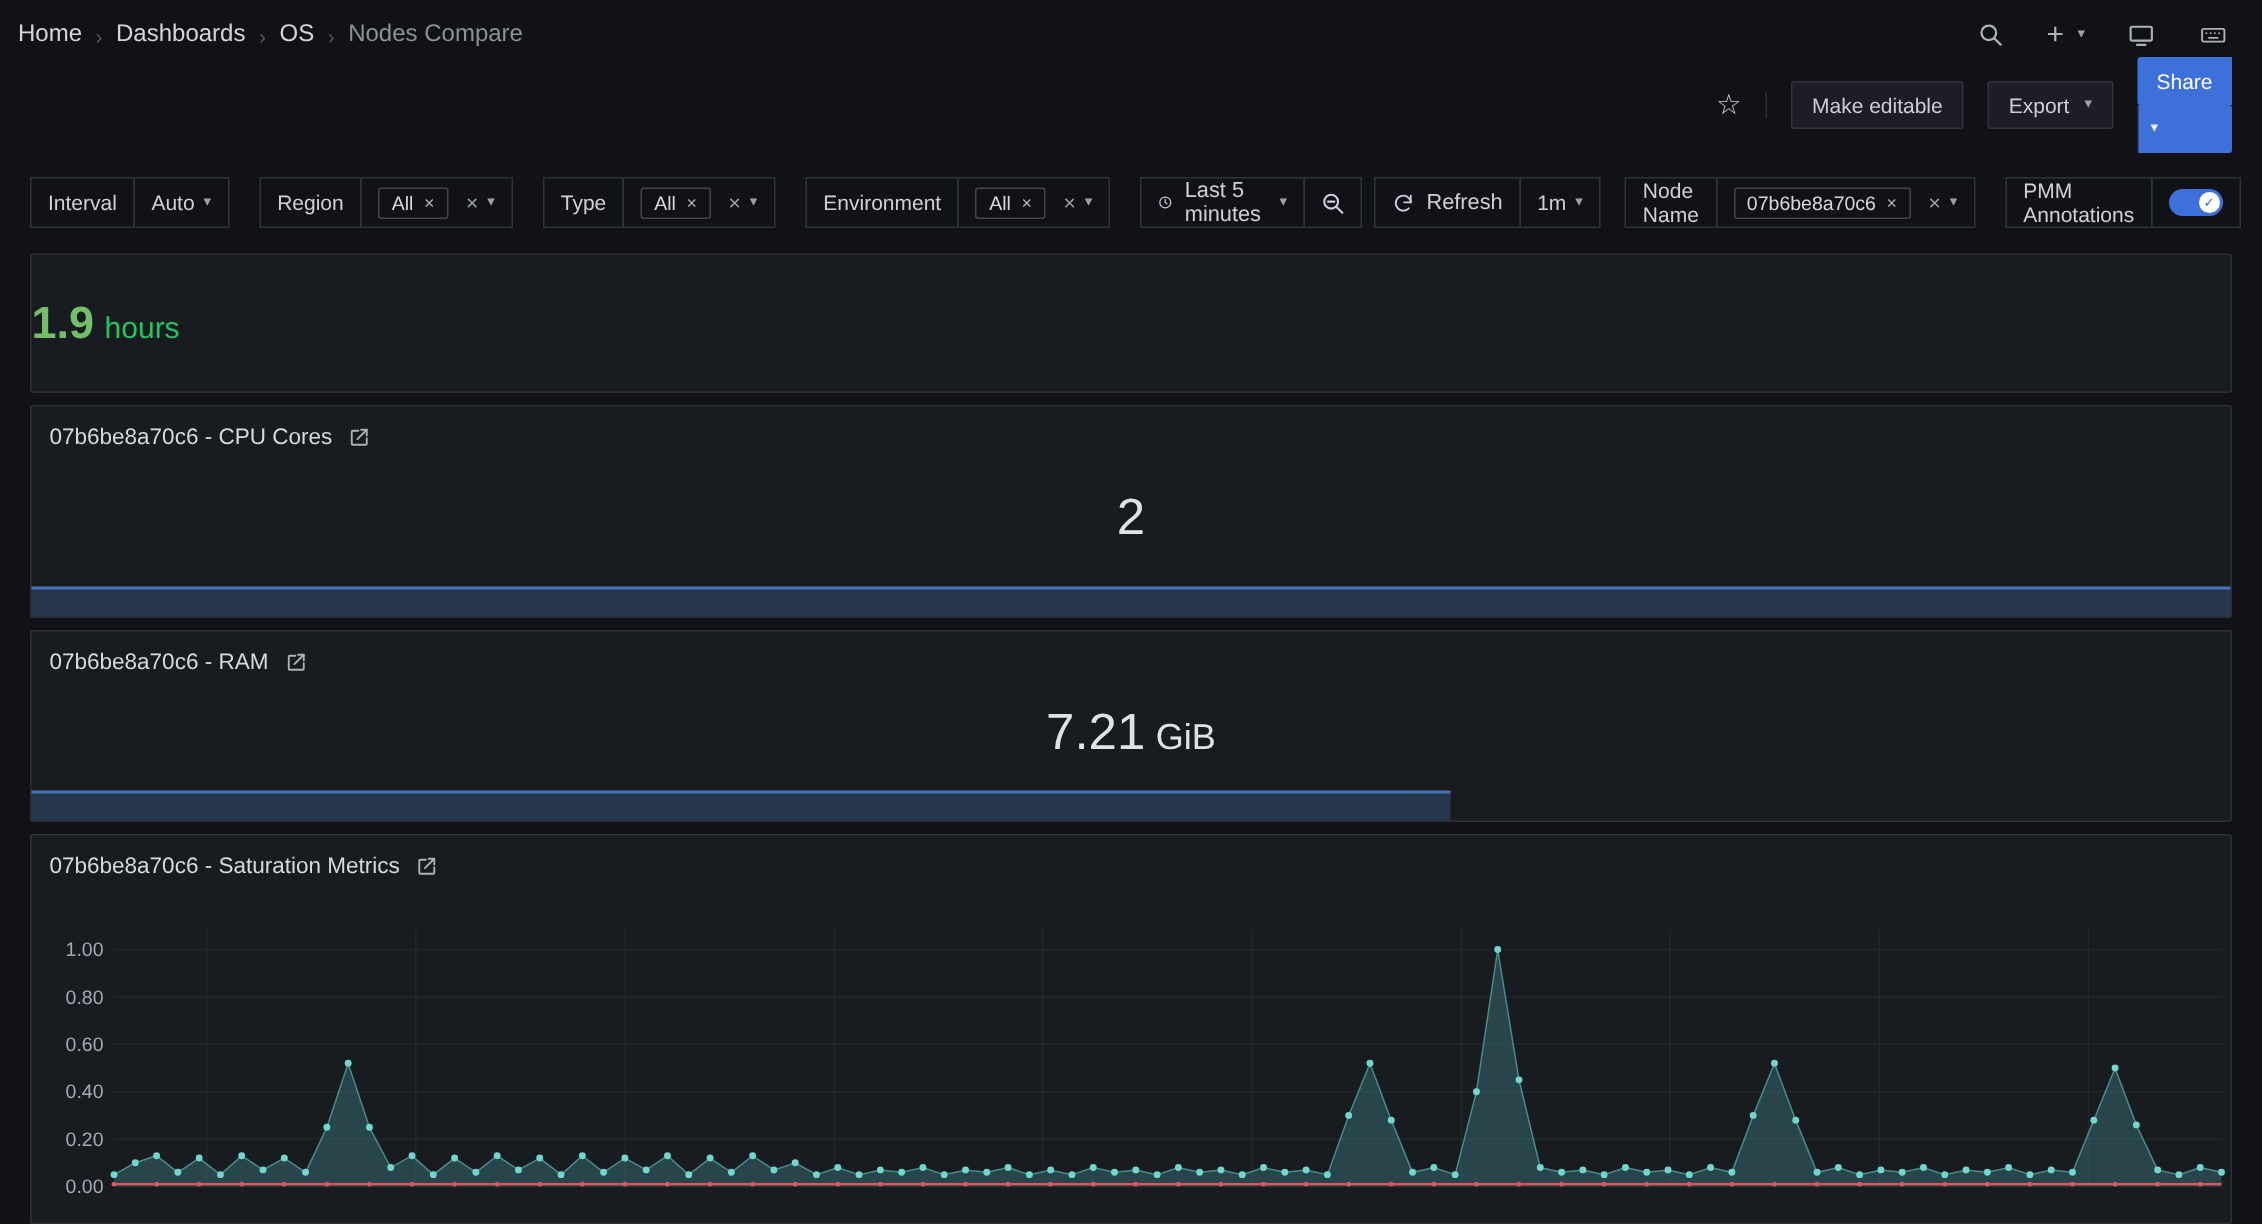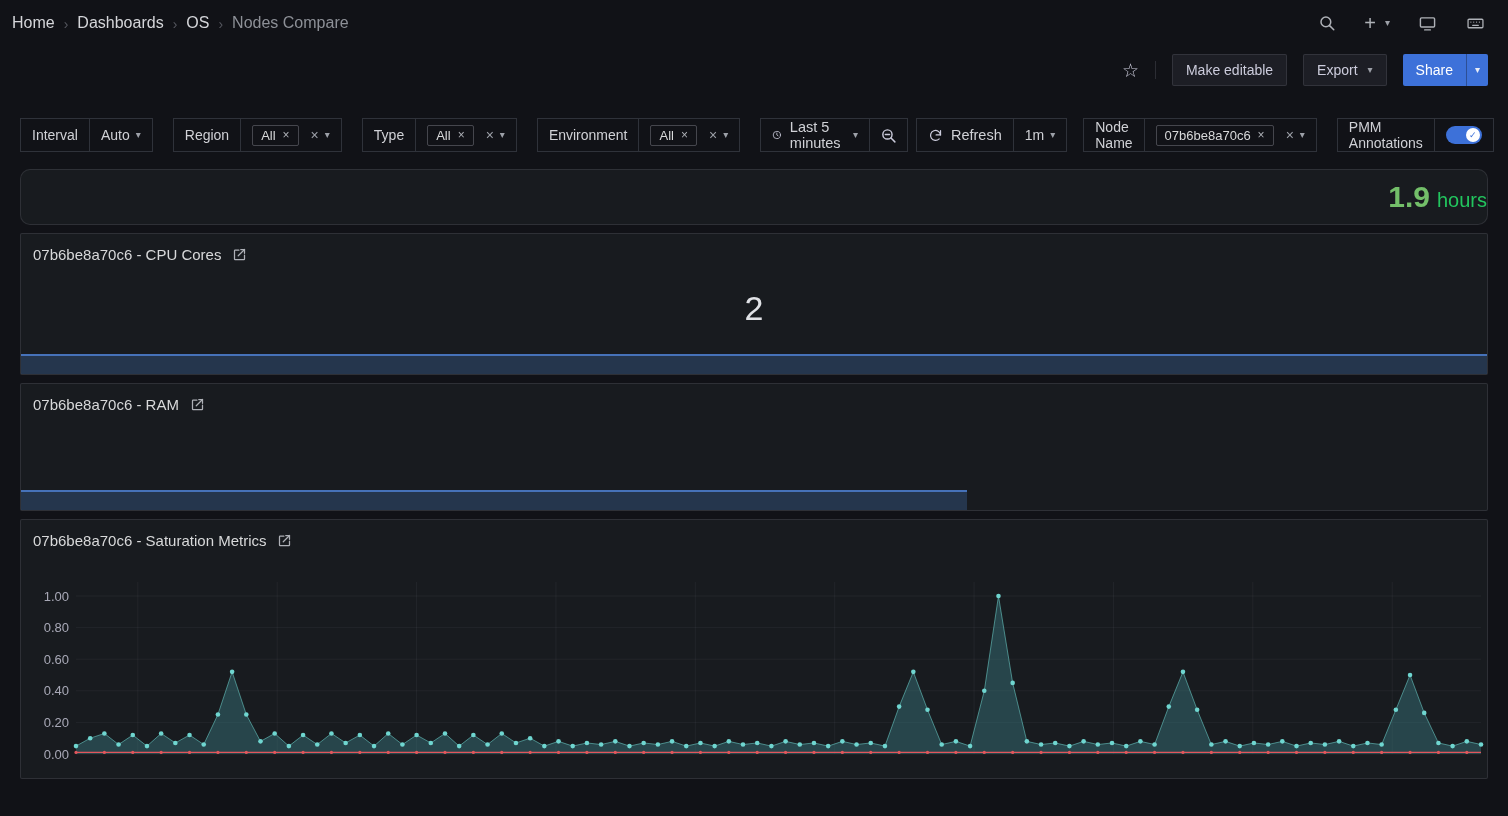--- a/index.html
+++ b/index.html
@@ -22,21 +22,21 @@
   
   .actions-bar { height:48px; display:flex; align-items:center; justify-content:flex-end; gap:16px; padding:0 20px; }
   .star { font-size:19px; color:#ccccdc; cursor:pointer; }
   .vdivider { width:1px; height:18px; background:rgba(204,204,220,0.15); }
   .btn {
     height:32px; padding:0 13px; border-radius:2px; font-size:14px;
     display:inline-flex; align-items:center; gap:4px; cursor:pointer;
     background:rgba(204,204,220,0.07); border:1px solid rgba(204,204,220,0.12); color:#ccccdc;
     font-family:"Liberation Sans", sans-serif;
   }
-  .share-group { display:flex; }
+  .share-group { display:flex;flex-direction:column; }
   .btn-primary { background:#3d71d9; border:none; color:#fff; font-weight:500; border-radius:2px 0 0 2px; }
   .share-caret { background:#3d71d9; border:none; color:#fff; border-radius:0 2px 2px 0; border-left:1px solid rgba(17,18,23,0.35); padding:0 8px; }
   .share-caret .caret { color:#e8ecf5; margin:0; }
   
   .filters { padding:24px 20px 0; display:flex; flex-direction:row; gap:16px; }
   .filters-row { display:flex; align-items:center; gap:20px; }
   .fgroup { display:flex; align-items:stretch; height:34px; }
   .fseg {
     display:flex; align-items:center; padding:0 11px; font-size:14px;
     border:1px solid #2f323a; background:transparent; color:#d0d1d6;
@@ -59,21 +59,21 @@
   .knob {
     position:absolute; top:2px; right:2px; width:14px; height:14px; border-radius:50%;
     background:#fff; display:flex; align-items:center; justify-content:center;
   }
   .knob-check { font-size:9px; color:#3d71d9; line-height:1; }
   
   .panels { padding:17px 20px 0; display:flex; flex-direction:column; gap:8px; }
   .panel { background:#181b1f; border:1px solid rgba(204,204,220,0.12); border-radius:2px; position:relative; }
   .panel-header { position:absolute; top:12px; left:12px; display:flex; align-items:center; gap:11px; cursor:pointer; z-index:2; }
   .panel-title { font-size:15px; font-weight:500; color:#d8d9da; }
-  .panel-uptime { height:56px; display:flex; align-items:center; justify-content:flex-end;border-radius:10px; }
+  .panel-uptime { height:93px; display:flex; align-items:center; justify-content:flex-start; }
   .panel-cpu { height:142px; }
   .panel-ram { height:128px; }
   .panel-saturation { height:260px; }
   .stat-row { display:flex; align-items:baseline; gap:7px; }
   .stat-value { font-size:30px; font-weight:700; }
   .stat-unit { font-size:20px; font-weight:500; }
   .stat-abs { position:absolute; left:0; right:0; top:32px; bottom:24px; display:flex; align-items:center; justify-content:center; }
   .big-value { font-size:34px; font-weight:500; color:#e0e2e6; }
   .big-unit { font-size:24px; font-weight:500; color:#e0e2e6; margin-left:7px; }
   .stat-abs .pair { display:flex; align-items:baseline; }
@@ -281,20 +281,26 @@
     <header class="panel-header">
       <h2 class="panel-title">07b6be8a70c6 - RAM</h2>
       <span>
         <svg class="lineicon" width="15" height="15" viewBox="0 0 24 24" fill="none" stroke="#aeb1b7" stroke-width="2" stroke-linecap="round" stroke-linejoin="round">
             <path d="M14 4h6v6"></path>
             <path d="M10 14 20 4"></path>
             <path d="M20 13v6a1 1 0 0 1-1 1H5a1 1 0 0 1-1-1V6a1 1 0 0 1 1-1h6"></path>
           </svg>
       </span>
     </header>
+    <div class="stat-abs">
+      <span class="pair">
+        <span class="big-value">7.21</span>
+        <span class="big-unit">GiB</span>
+      </span>
+    </div>
     <div class="bargauge" style="width: 64.5%;"></div>
   </section>
 
   <section class="panel panel-saturation">
     <header class="panel-header">
       <h2 class="panel-title">07b6be8a70c6 - Saturation Metrics</h2>
       <span>
         <svg class="lineicon" width="15" height="15" viewBox="0 0 24 24" fill="none" stroke="#aeb1b7" stroke-width="2" stroke-linecap="round" stroke-linejoin="round">
             <path d="M14 4h6v6"></path>
             <path d="M10 14 20 4"></path>

